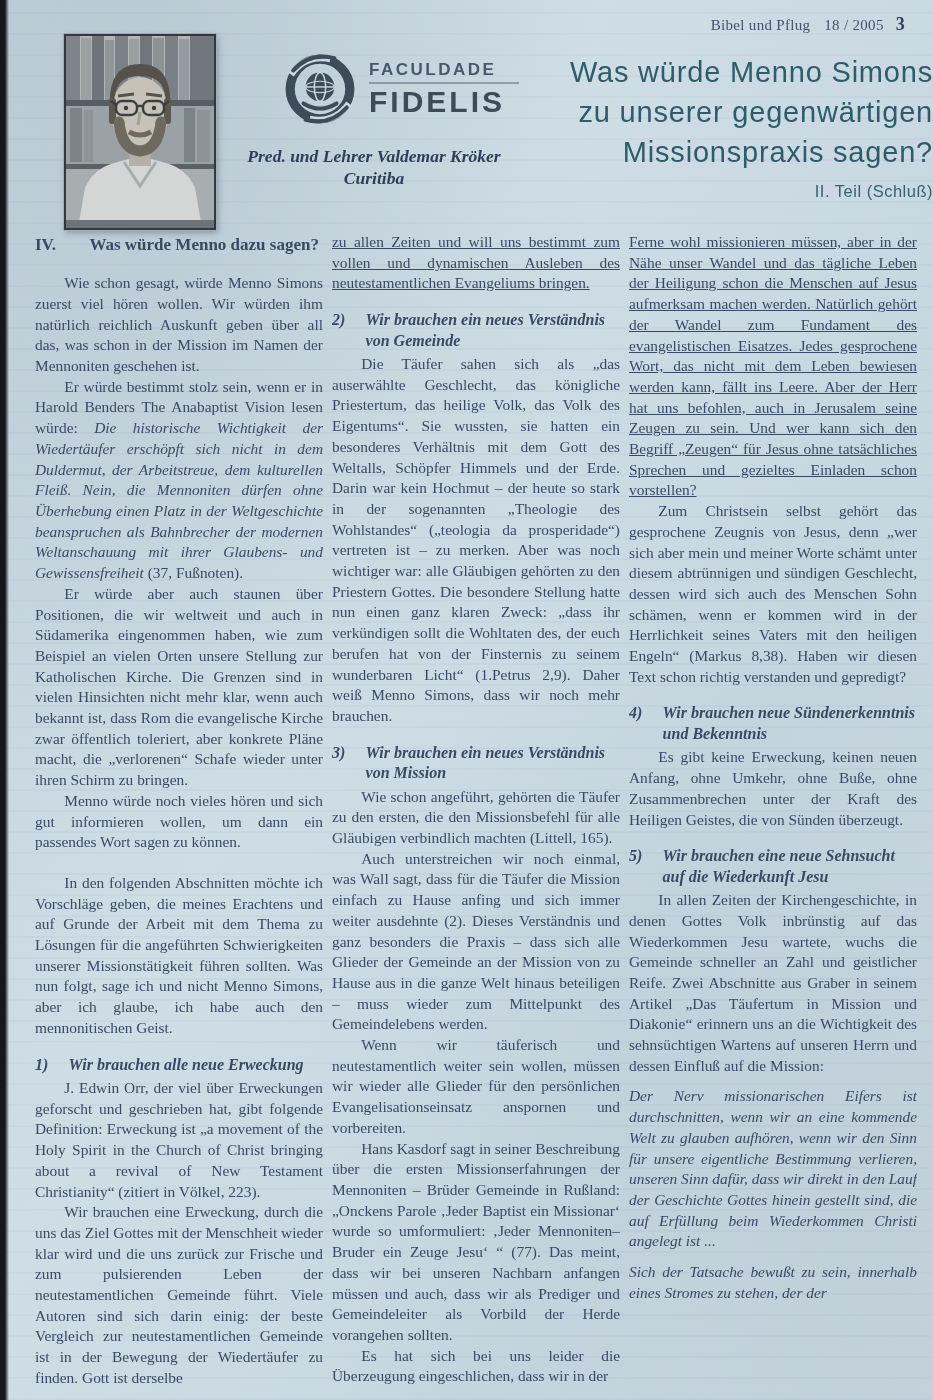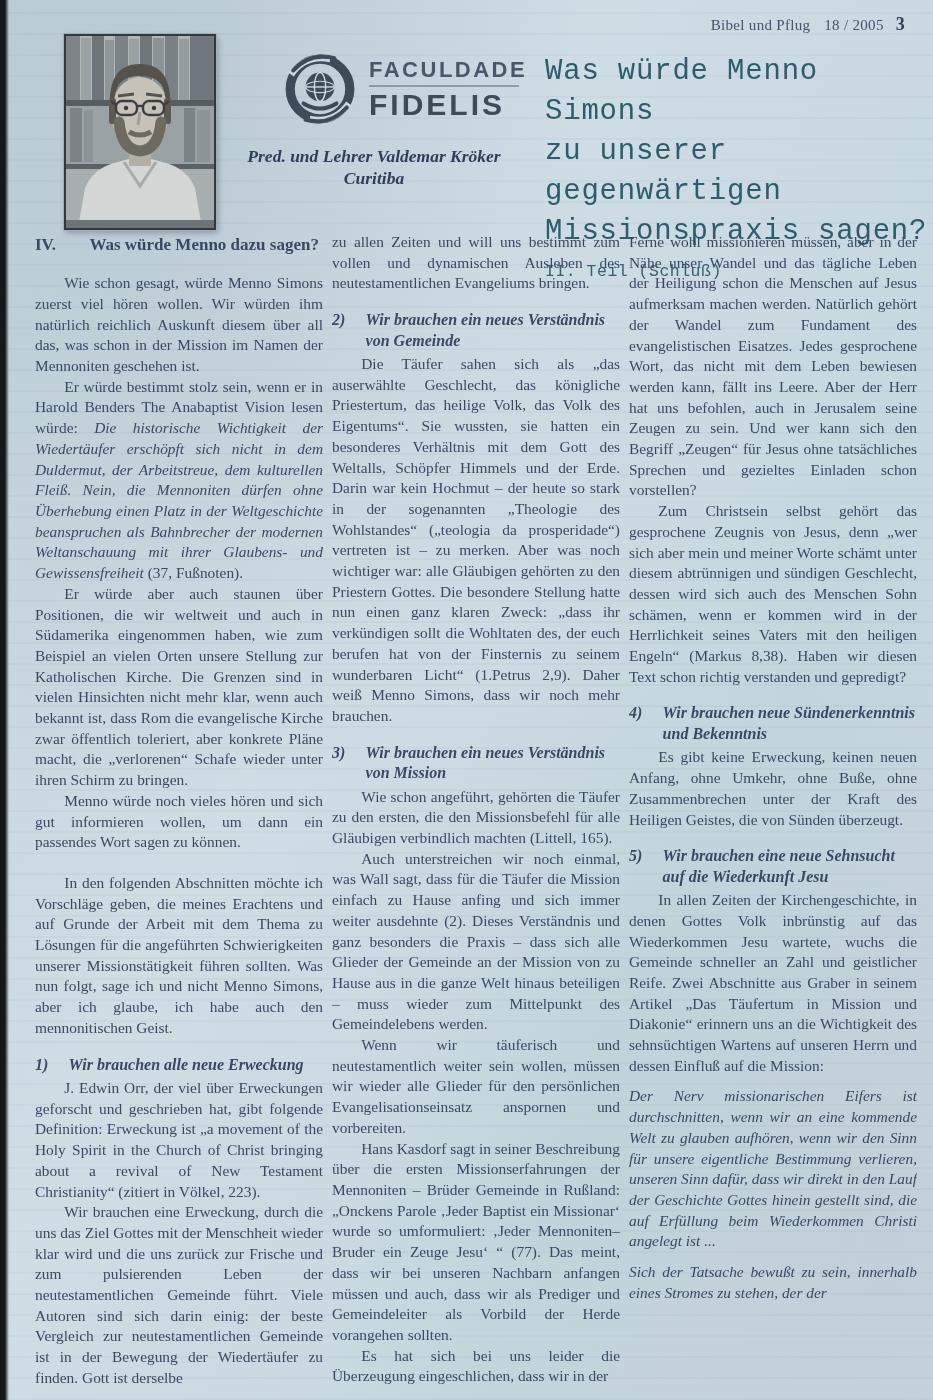--- a/index.html
+++ b/index.html
@@ -33,44 +33,44 @@
   
   .photo-frame{position:absolute;left:64px;top:34px;width:148px;height:192px;
     border:2px solid #33383c;box-shadow:0 0 0 1px #9fb0ba, 2px 3px 6px rgba(40,55,70,.35);
     background:#aeb6b8;}
   .photo-frame svg{display:block;width:100%;height:100%;}
 
   
   .logo{position:absolute;left:283px;top:52px;display:flex;align-items:center;gap:12px;}
   .logo-icon{width:74px;height:74px;flex:0 0 74px;}
   .logo-text{display:flex;flex-direction:column;line-height:1;}
-  .logo-fac{font-family:"Liberation Sans",sans-serif;font-size:22px;letter-spacing:2.5px;
+  .logo-fac{font-family:"Liberation Sans",sans-serif;font-size:17px;letter-spacing:2.5px;
     color:#49576a;font-weight:600;}
   .logo-micro{height:2px;background:rgba(73,87,106,.45);margin:4px 0 3px 0;width:150px;}
   .logo-fid{font-family:"Liberation Sans",sans-serif;font-size:30px;font-weight:bold;
     letter-spacing:3px;color:#3e4c59;}
 
   
   .byline{position:absolute;left:214px;top:146px;width:320px;text-align:center;
     font-weight:bold;font-style:italic;font-size:17.5px;color:#2f3e58;line-height:1.25;}
 
   
-  .title-block{position:absolute;left:545px;top:52px;width:388px;text-align:left;
-    font-family:Liberation Mono, monospace;color:#2d5d6b;}
+  .title-block{position:absolute;left:545px;top:52px;width:388px;text-align:right;
+    font-family:Liberation Sans, sans-serif;color:#2d5d6b;}
   .title-line{font-size:29px;font-weight:400;letter-spacing:.8px;line-height:1.38;}
   .subtitle{margin-top:10px;font-size:16.5px;letter-spacing:.5px;color:#37626f;}
 
   
   .cols{position:absolute;left:35px;top:232px;width:882px;height:1158px;display:flex;
     gap:9px;overflow:hidden;}
   .col{flex:1 1 0;font-size:15.4px;line-height:20.7px;text-align:justify;
     hyphens:auto;-webkit-hyphens:auto;overflow:hidden;}
   .blk{margin:0;}
   .blk.para{text-indent:1.9em;}
-  .blk.para-cont{text-indent:0;}
+  .blk.para-cont{text-indent:0;text-decoration:underline;}
   .blk.gap{margin-top:20px;}
   .blk.quote{font-style:italic;text-indent:0;margin-top:10px;}
   .blk.heading-main{display:flex;font-weight:bold;font-size:17px;line-height:1.25;
     margin:2px 0 18px 0;text-align:left;}
   .blk.heading-main .num{flex:0 0 3.2em;}
   .blk.heading-num{display:flex;font-weight:bold;font-style:italic;font-size:16px;
     line-height:1.28;margin:16px 0 3px 0;text-align:left;}
   .blk.heading-num .num{flex:0 0 2.1em;}
   .it{font-style:italic;}
 </style>
@@ -167,21 +167,21 @@
       <div class="title-line">Missionspraxis sagen?</div>
       <div class="subtitle">II. Teil (Schluß)</div>
     </div>
 
     <div class="cols">
       <div class="col">
           <div class="blk heading-main">
             <span class="num">IV.</span>
             <span><span>Was würde Menno dazu sagen?</span></span>
           </div>
-          <div class="blk para"><span>Wie schon gesagt, würde Menno Simons zuerst viel hören wollen. Wir würden ihm natürlich reichlich Auskunft diesem über all das, was schon in der Mission im Namen der Mennoniten geschehen ist.</span></div>
+          <div class="blk para"><span>Wie schon gesagt, würde Menno Simons zuerst viel hören wollen. Wir würden ihm natürlich reichlich Auskunft geben über all das, was schon in der Mission im Namen der Mennoniten geschehen ist.</span></div>
           <div class="blk para"><span>Er würde bestimmt stolz sein, wenn er in Harold Benders The Anabaptist Vision lesen würde: </span><span class="it">Die historische Wichtigkeit der Wiedertäufer erschöpft sich nicht in dem Duldermut, der Arbeitstreue, dem kulturellen Fleiß. Nein, die Mennoniten dürfen ohne Überhebung einen Platz in der Weltgeschichte beanspruchen als Bahnbrecher der modernen Weltanschauung mit ihrer Glaubens- und Gewissensfreiheit</span><span> (37, Fußnoten).</span></div>
           <div class="blk para"><span>Er würde aber auch staunen über Positionen, die wir weltweit und auch in Südamerika eingenommen haben, wie zum Beispiel an vielen Orten unsere Stellung zur Katholischen Kirche. Die Grenzen sind in vielen Hinsichten nicht mehr klar, wenn auch bekannt ist, dass Rom die evangelische Kirche zwar öffentlich toleriert, aber konkrete Pläne macht, die „verlorenen“ Schafe wieder unter ihren Schirm zu bringen.</span></div>
           <div class="blk para"><span>Menno würde noch vieles hören und sich gut informieren wollen, um dann ein passendes Wort sagen zu können.</span></div>
           <div class="blk para gap"><span>In den folgenden Abschnitten möchte ich Vorschläge geben, die meines Erachtens und auf Grunde der Arbeit mit dem Thema zu Lösungen für die angeführten Schwierigkeiten unserer Missionstätigkeit führen sollten. Was nun folgt, sage ich und nicht Menno Simons, aber ich glaube, ich habe auch den mennonitischen Geist.</span></div>
           <div class="blk heading-num">
             <span class="num">1)</span>
             <span><span>Wir brauchen alle neue Erweckung</span></span>
           </div>
           <div class="blk para"><span>J. Edwin Orr, der viel über Erweckungen geforscht und geschrieben hat, gibt folgende Definition: Erweckung ist „a movement of the Holy Spirit in the Church of Christ bringing about a revival of New Testament Christianity“ (zitiert in Völkel, 223).</span></div>
           <div class="blk para"><span>Wir brauchen eine Erweckung, durch die uns das Ziel Gottes mit der Menschheit wieder klar wird und die uns zurück zur Frische und zum pulsierenden Leben der neutestamentlichen Gemeinde führt. Viele Autoren sind sich darin einig: der beste Vergleich zur neutestamentlichen Gemeinde ist in der Bewegung der Wiedertäufer zu finden. Gott ist derselbe</span></div>

